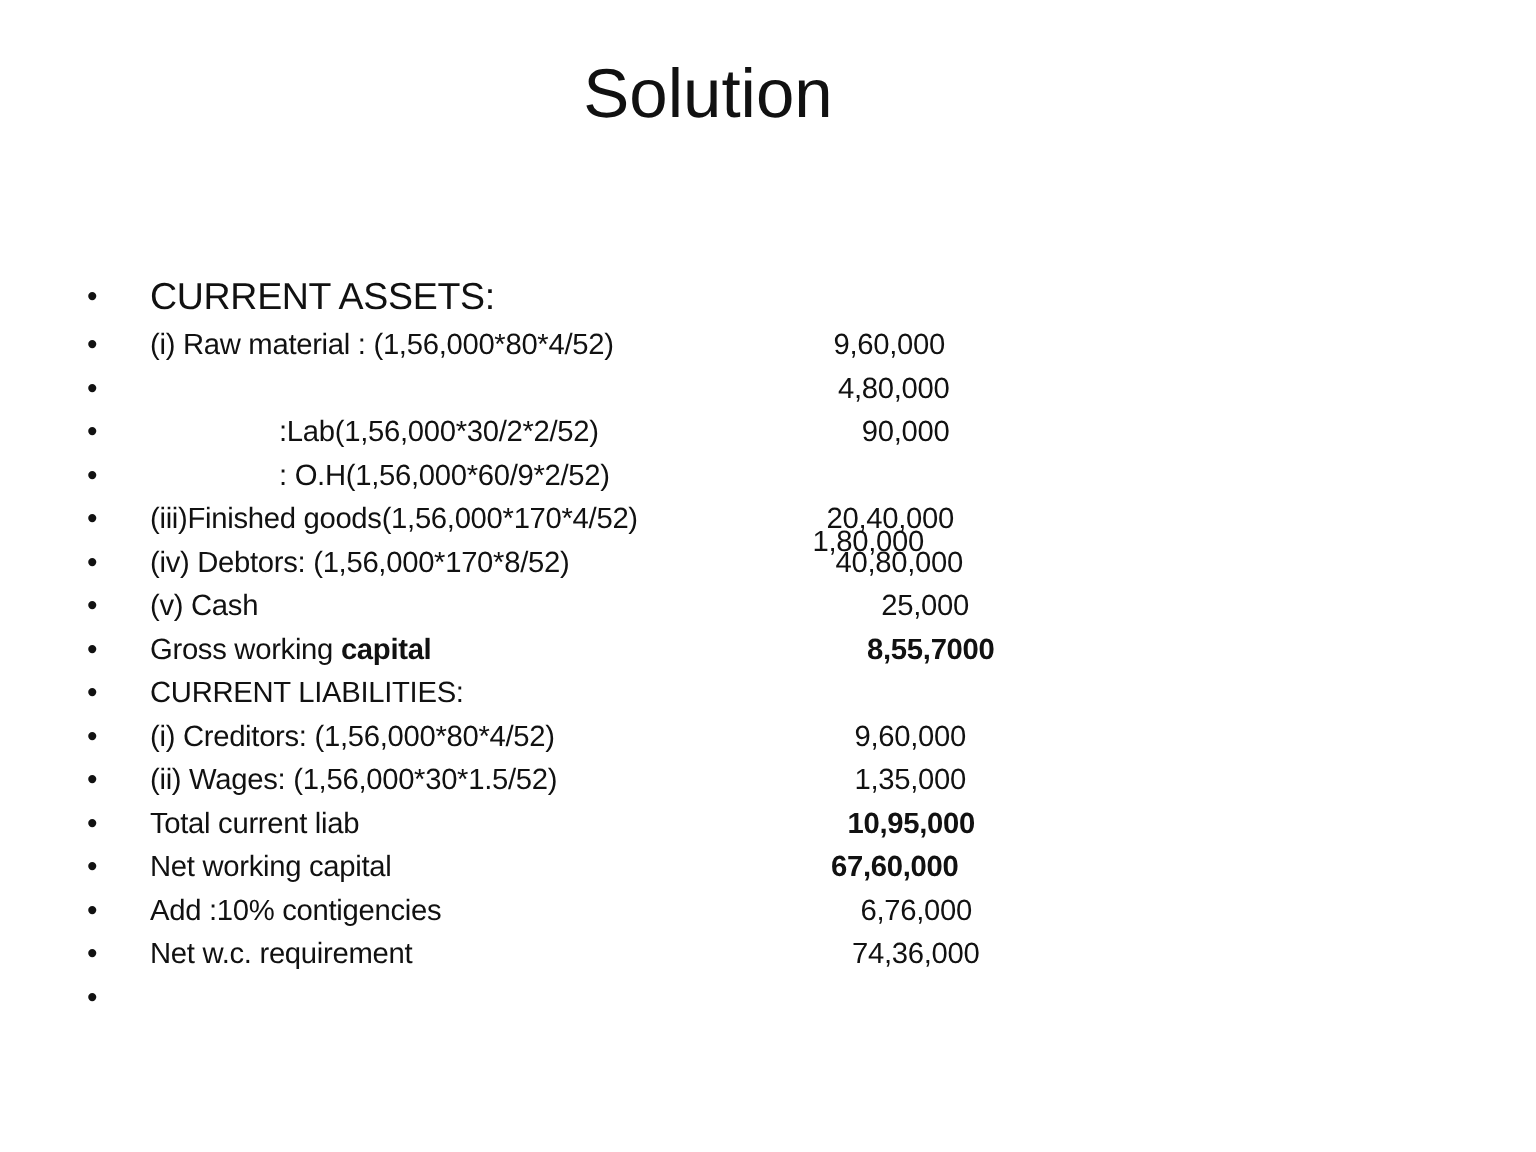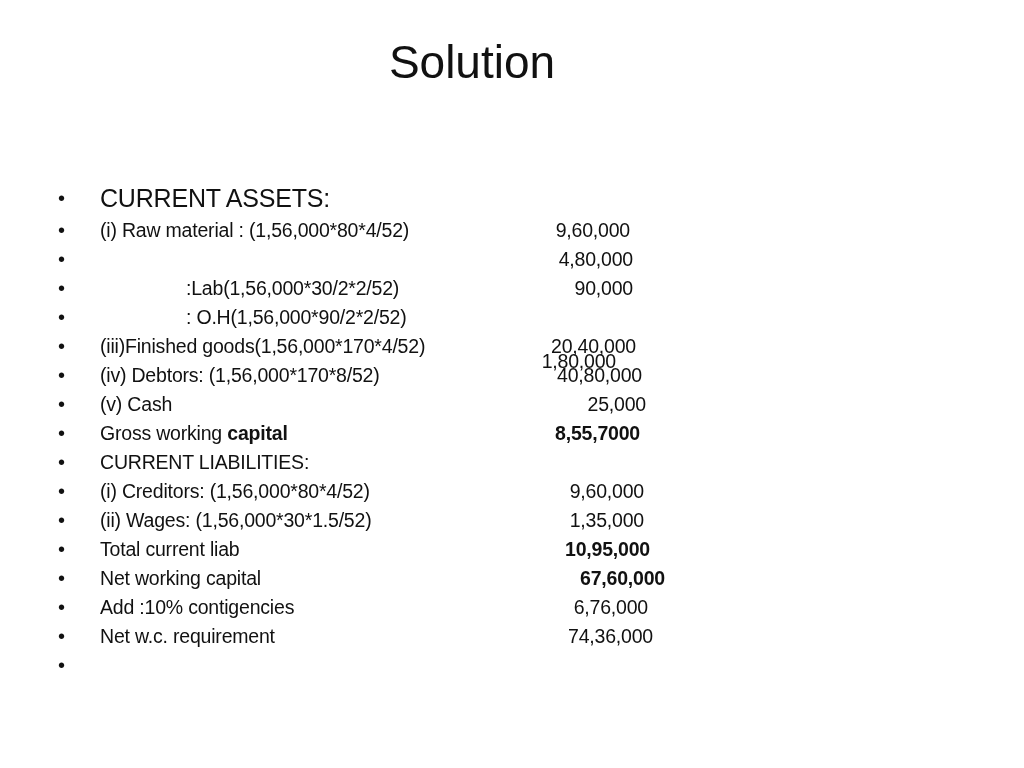--- a/index.html
+++ b/index.html
@@ -37,21 +37,21 @@
 </div>
 
 <div class="row" style="top:274px;">
   <span class="bullet">•</span>
   <span class="label indent">:Lab(1,56,000*30/2*2/52)</span>
   <span class="val" style="right:391px;">90,000</span>
 </div>
 
 <div class="row" style="top:303px;">
   <span class="bullet">•</span>
-  <span class="label indent">: O.H(1,56,000*90/2*2/52)</span>
+  <span class="label indent">: O.H(1,56,000*60/9*2/52)</span>
   <span class="val" style="right:408px;margin-top:44px;">1,80,000</span>
 </div>
 
 <div class="row" style="top:332px;">
   <span class="bullet">•</span>
   <span class="label">(iii)Finished goods(1,56,000*170*4/52)</span>
   <span class="val" style="right:388px;">20,40,000</span>
 </div>
 
 <div class="row" style="top:361px;">
@@ -62,21 +62,21 @@
 
 <div class="row" style="top:390px;">
   <span class="bullet">•</span>
   <span class="label">(v) Cash</span>
   <span class="val" style="right:378px;">25,000</span>
 </div>
 
 <div class="row" style="top:419px;">
   <span class="bullet">•</span>
   <span class="label"><span>Gross working </span><span class="bold">capital</span></span>
-  <span class="val bold" style="right:384px;margin-left:32px;">8,55,7000</span>
+  <span class="val bold" style="right:361px;margin-left:32px;">8,55,7000</span>
 </div>
 
 <div class="row" style="top:448px;">
   <span class="bullet">•</span>
   <span class="label">CURRENT LIABILITIES:</span>
 </div>
 
 <div class="row" style="top:477px;">
   <span class="bullet">•</span>
   <span class="label">(i) Creditors: (1,56,000*80*4/52)</span>
@@ -91,21 +91,21 @@
 
 <div class="row" style="top:535px;">
   <span class="bullet">•</span>
   <span class="label">Total current liab</span>
   <span class="val bold" style="right:374px;">10,95,000</span>
 </div>
 
 <div class="row" style="top:564px;">
   <span class="bullet">•</span>
   <span class="label">Net working capital</span>
-  <span class="val bold" style="right:359px;">67,60,000</span>
+  <span class="val bold" style="right:385px;">67,60,000</span>
 </div>
 
 <div class="row" style="top:593px;">
   <span class="bullet">•</span>
   <span class="label">Add :10% contigencies</span>
   <span class="val" style="right:376px;">6,76,000</span>
 </div>
 
 <div class="row" style="top:622px;">
   <span class="bullet">•</span>

